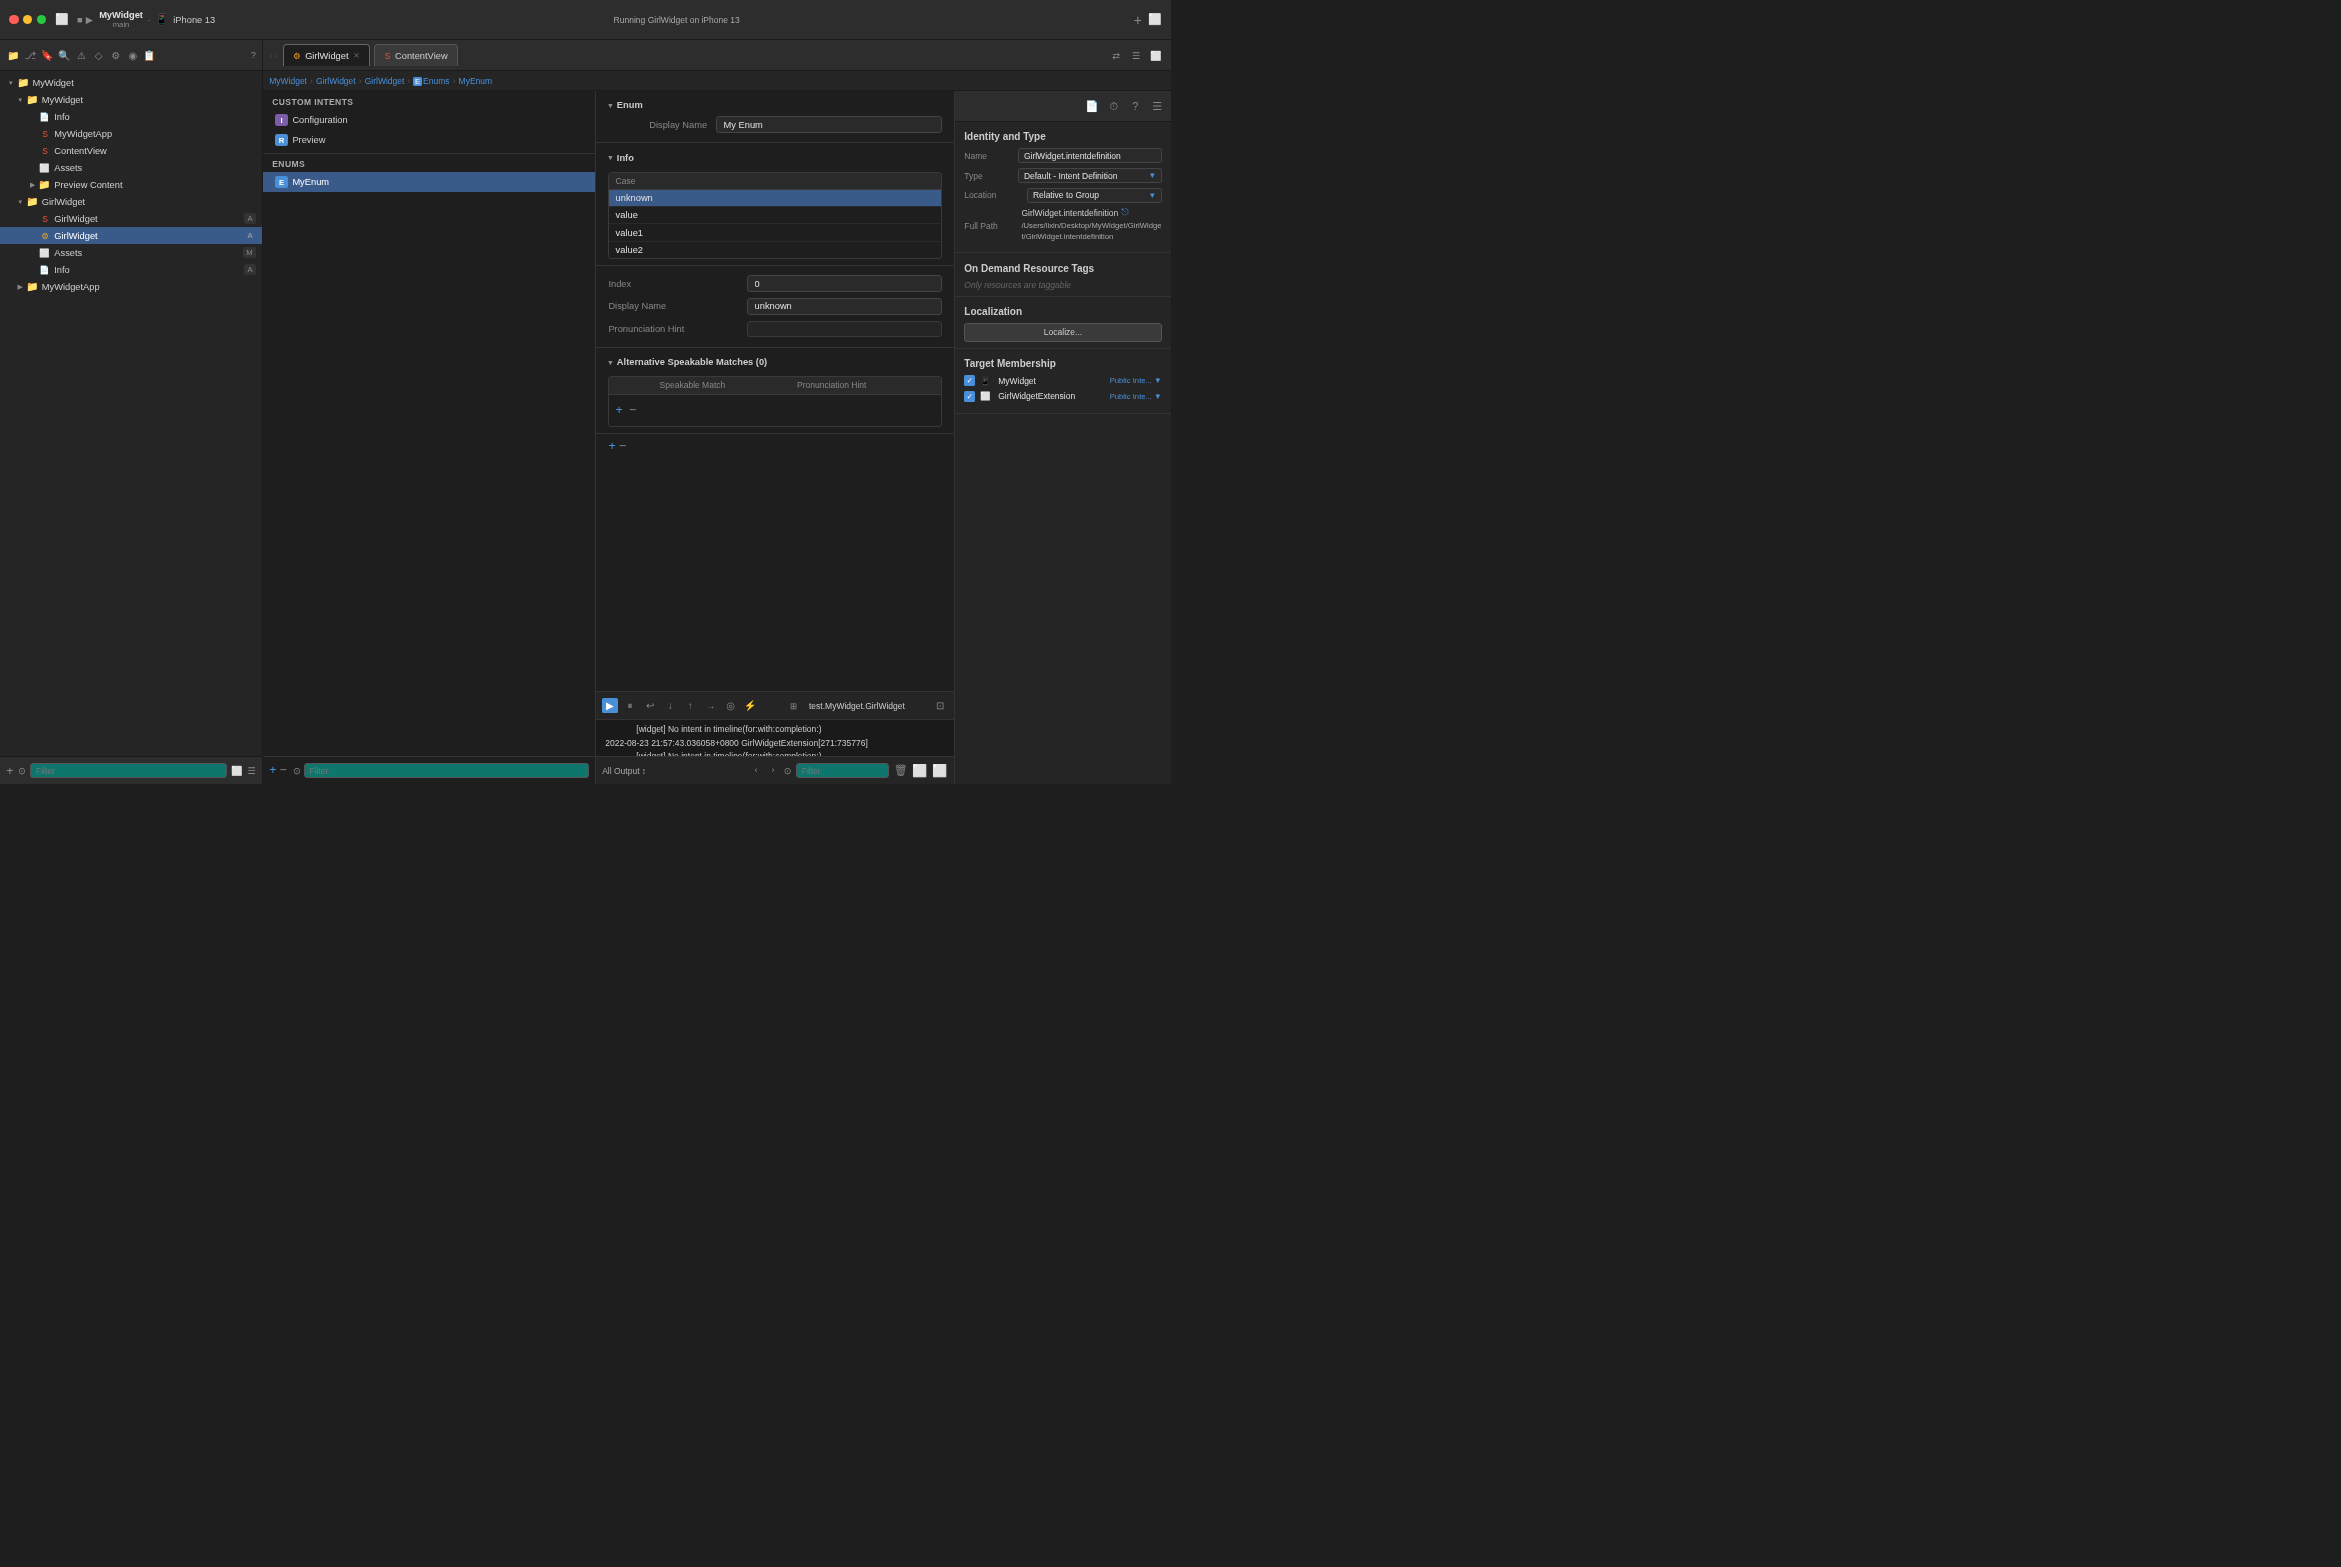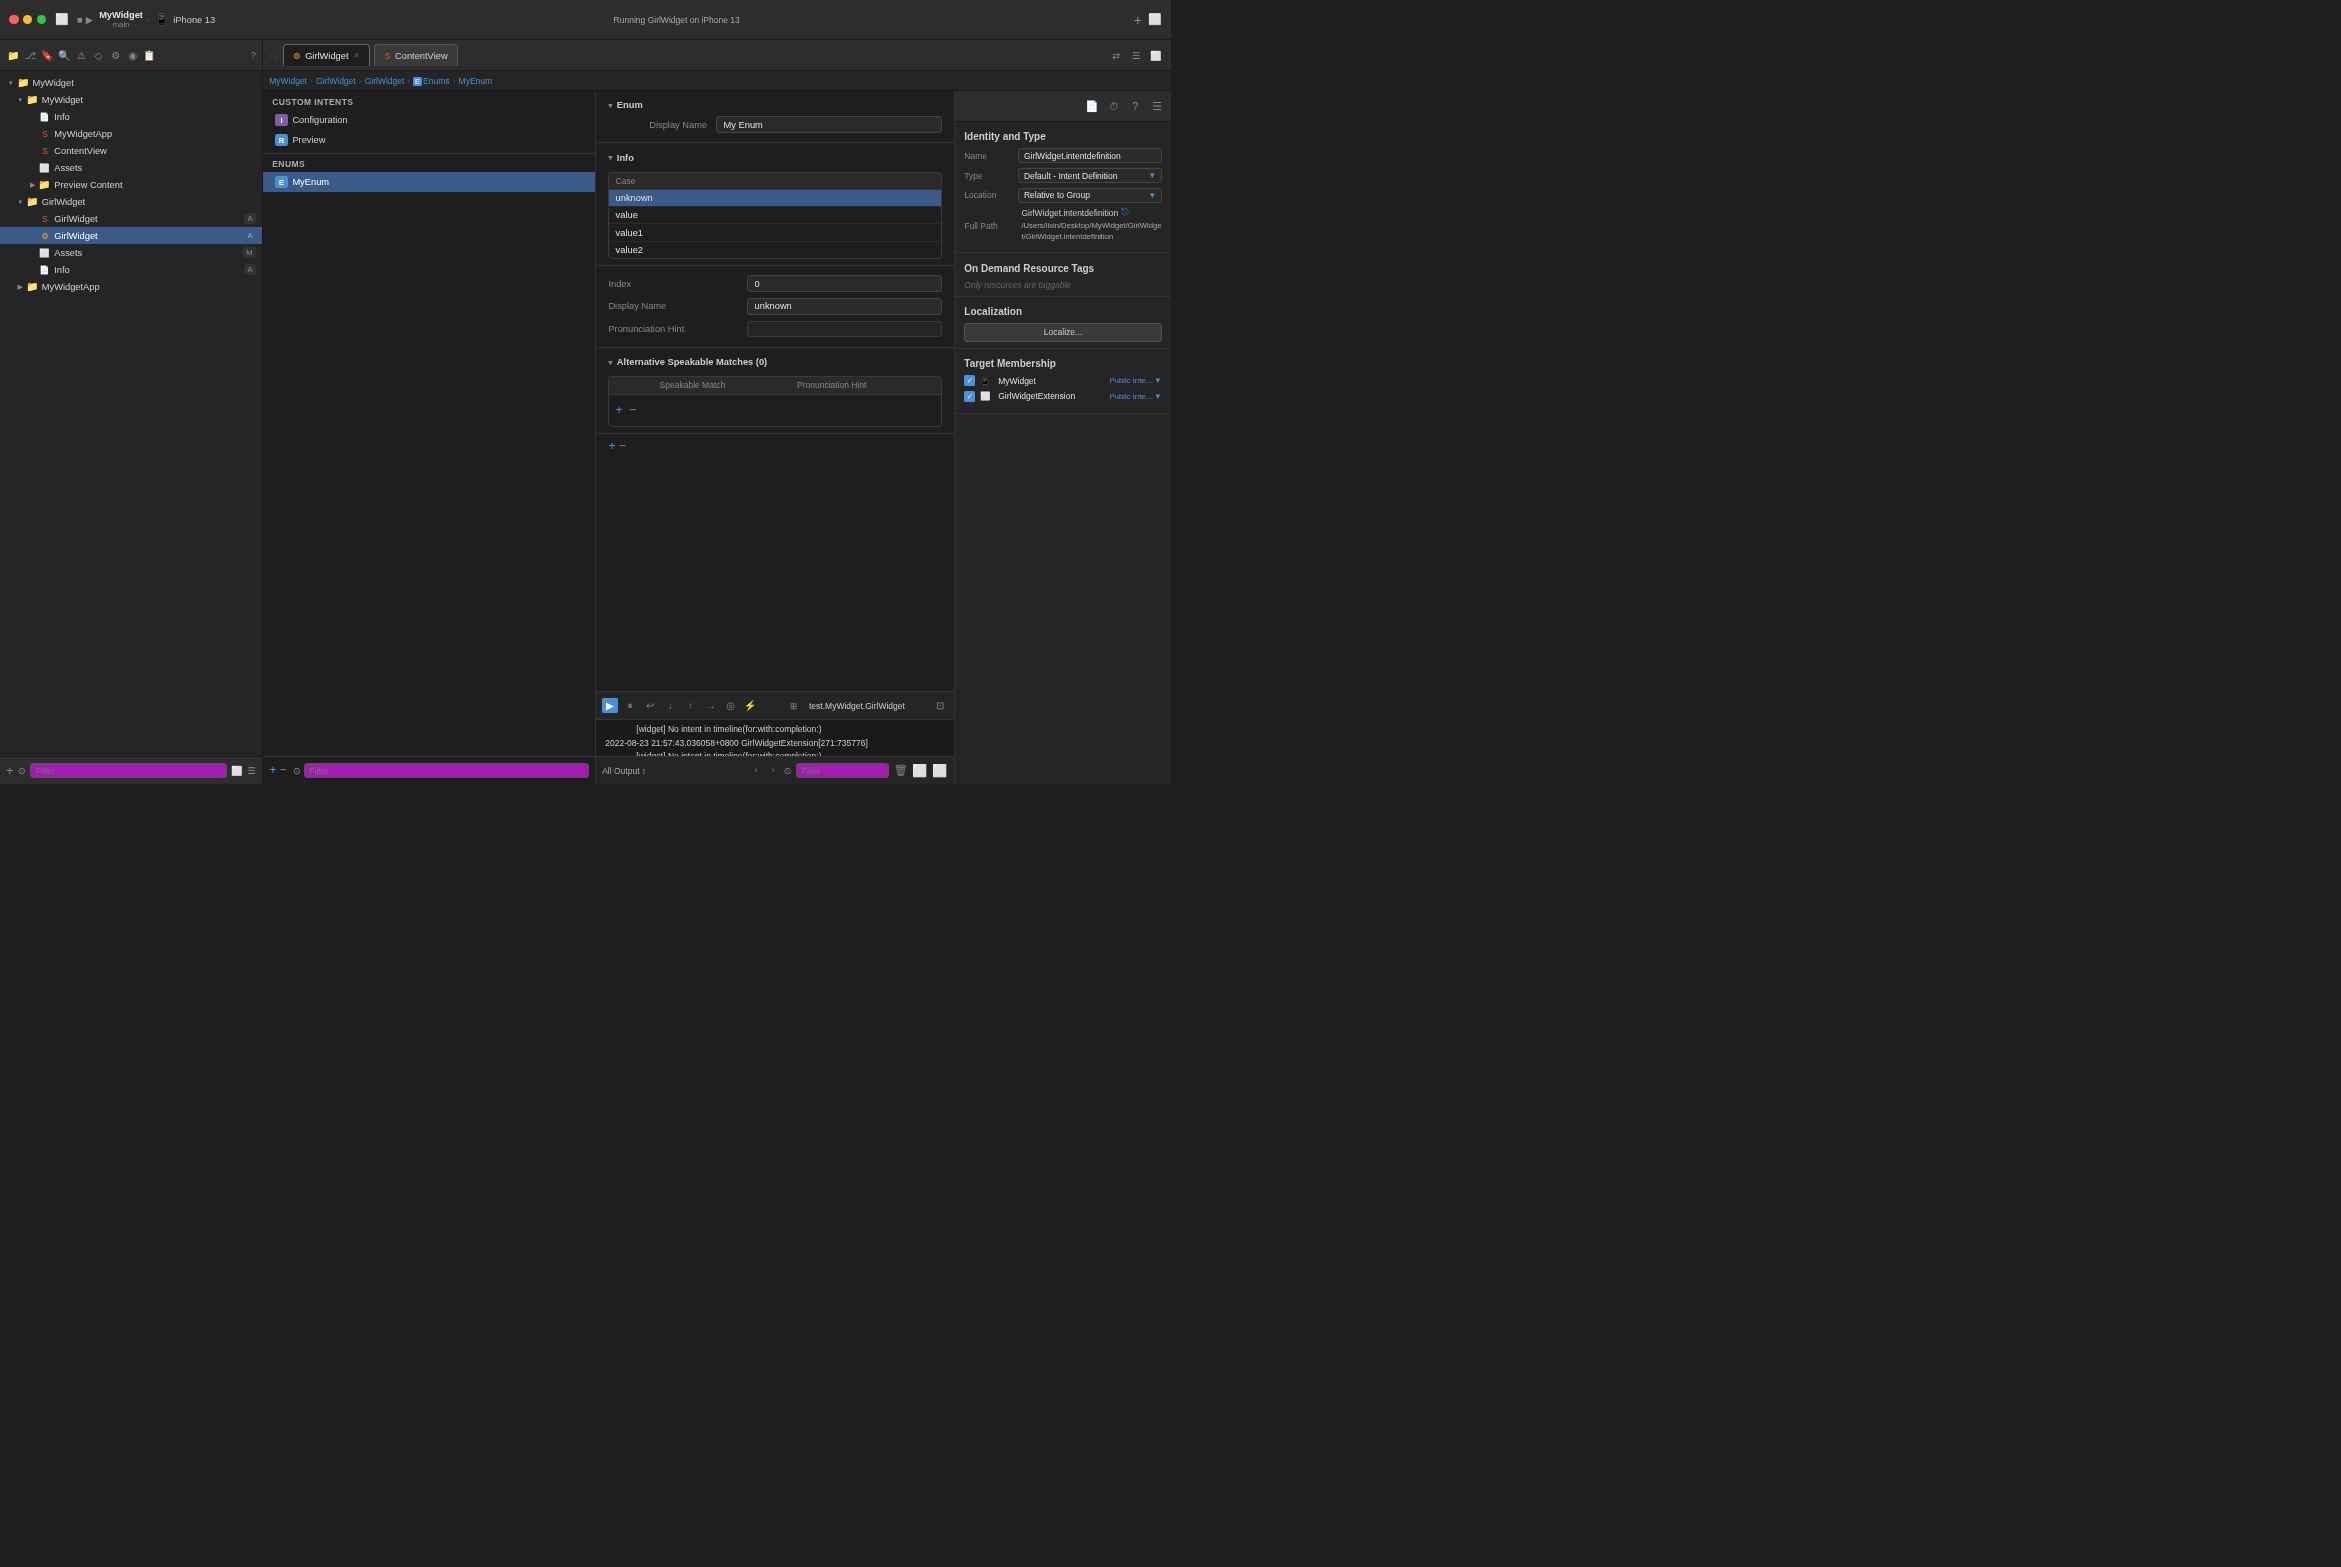--- a/index.html
+++ b/index.html
@@ -131,21 +131,21 @@
       height: 28px;
       background: #2d2d2d;
       border-top: 0.8px solid #1a1a1a;
       display: flex;
       align-items: center;
       padding: 0 6.2px;
       gap: 4.6px;
     }
     .filter-input {
       flex: 1;
-      background: #a21caf;
+      background: #0f766e;
       border: 0.8px solid #555;
       border-radius: 3.1px;
       color: #ccc;
       padding: 1.5px 4.6px;
       font-size: 8.5px;
       outline: none;
     }
 
     
     .editor-area {
@@ -930,21 +930,21 @@
           </div>
           <div class="inspector-row">
             <span class="inspector-label">Type</span>
             <div class="inspector-value" style="cursor:pointer;">
               <span style="font-size:8.5px;">Default - Intent Definition</span>
               <span class="dropdown-arrow">▼</span>
             </div>
           </div>
           <div class="inspector-row">
             <span class="inspector-label">Location</span>
-            <div class="inspector-value" style="cursor:pointer;">
+            <div class="inspector-value" style="cursor:pointer;margin-left:9px;">
               <span style="font-size:8.5px;">Relative to Group</span>
               <span class="dropdown-arrow">▼</span>
             </div>
           </div>
           <div style="margin:3.1px 0;font-size:8.5px;color:#ccc;display:flex;align-items:center;gap:3.1px;">
             <span style="width:54px;"></span>
             <span>GirlWidget.intentdefinition</span>
             <span style="color:#4a90d9;cursor:pointer;font-size:9.3px;">⎋</span>
           </div>
           <div style="margin:3.1px 0;">

